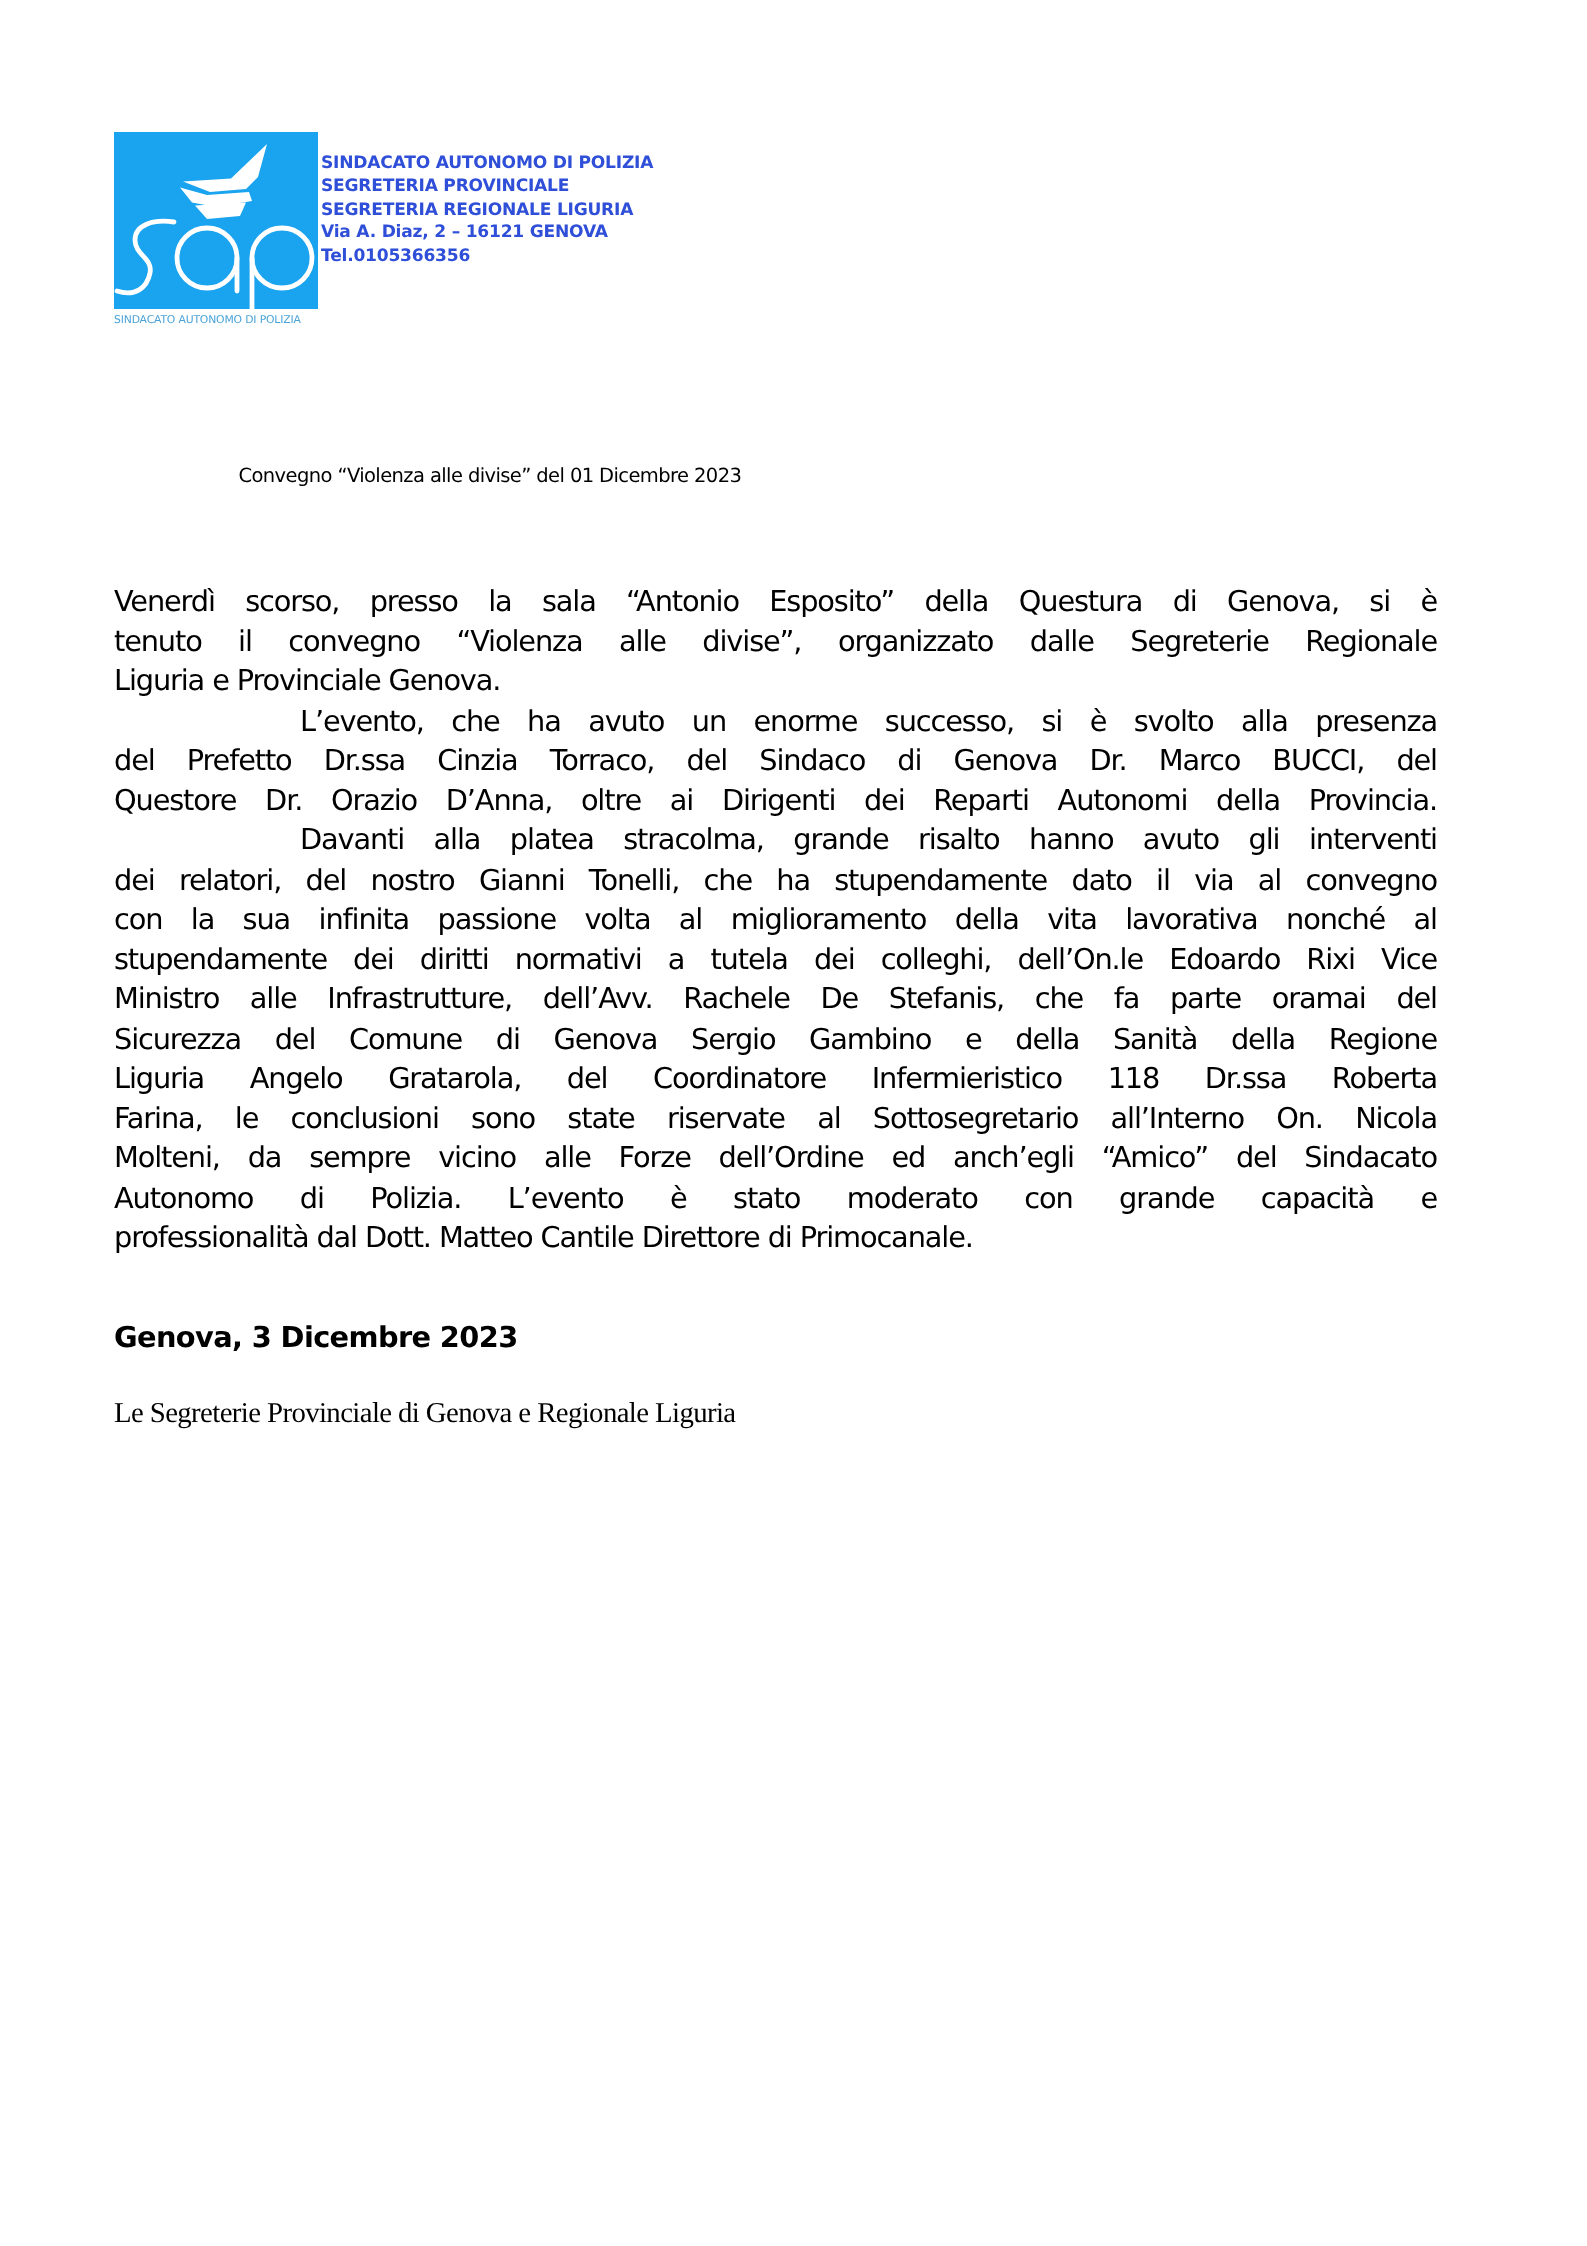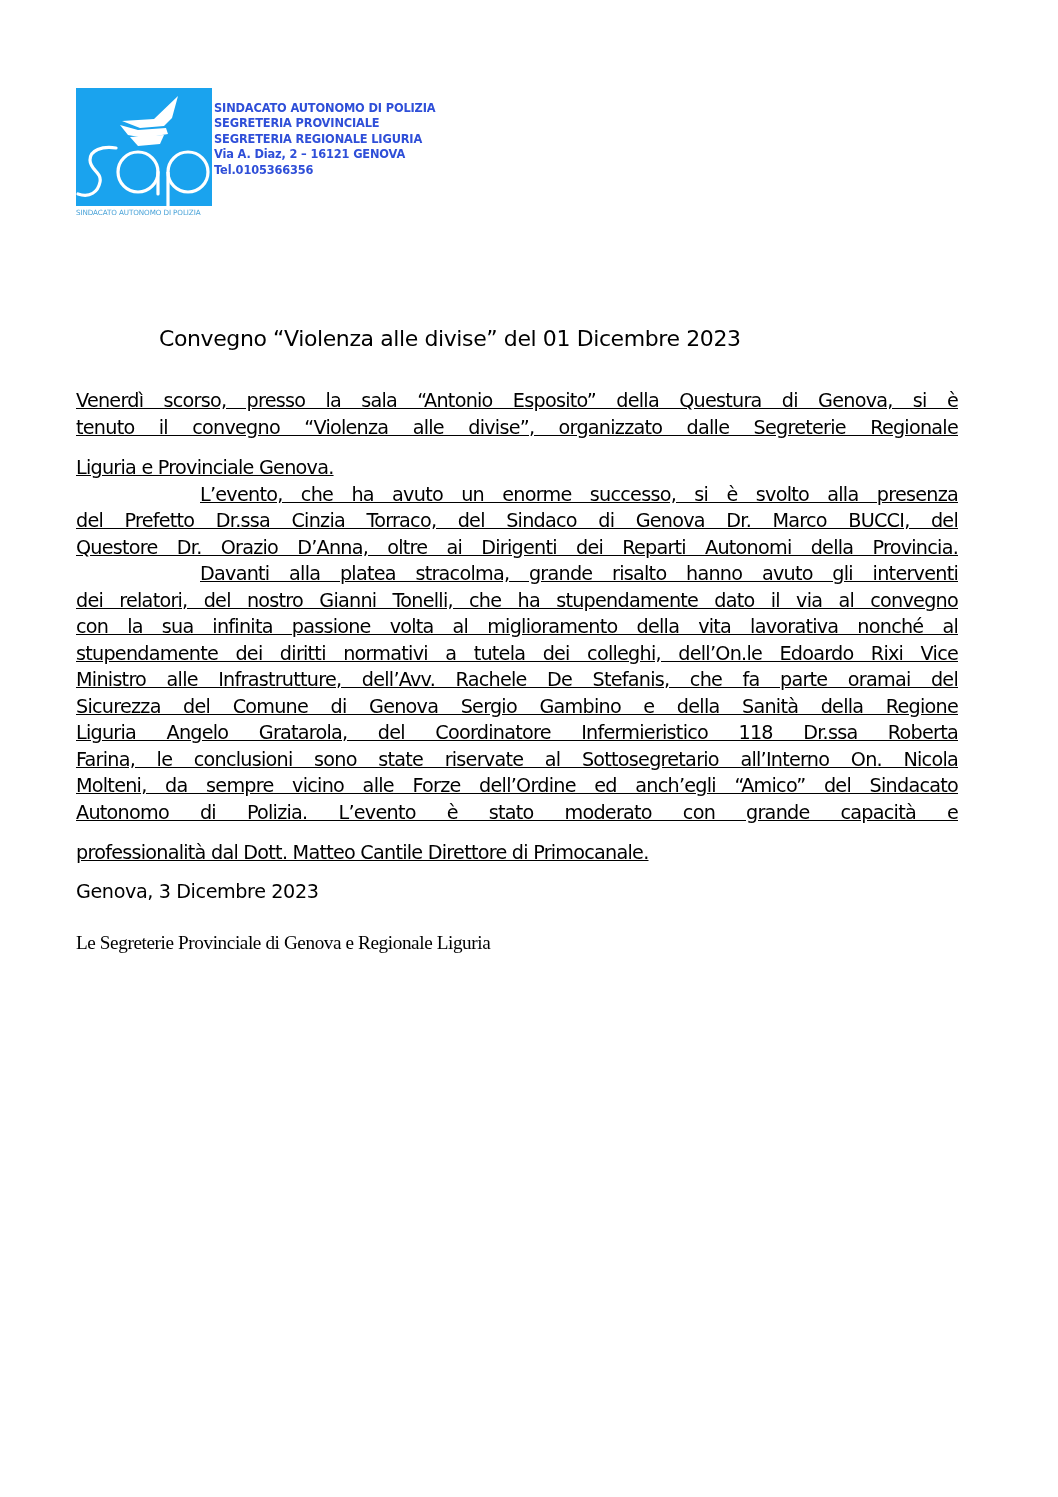--- a/index.html
+++ b/index.html
@@ -58,67 +58,66 @@
       letter-spacing: -0.15px;
     }
     .org-info div { white-space: nowrap; }
 
     
     .doc-title {
       position: absolute;
       left: 159px;
       top: 310px;
       font-family: "DejaVu Sans", sans-serif;
-      font-size: 22px;
+      font-size: 13px;
       letter-spacing: -0.4px;
       white-space: nowrap;
-      margin-top: 16px;
     }
 
     
     .body-text {
       position: absolute;
       left: 76px;
       top: 388px;
       width: 882px;
       font-family: "DejaVu Sans", sans-serif;
       font-size: 19.2px;
       line-height: 26.5px;
       letter-spacing: -0.75px;
       word-spacing: 0px;
     }
     .body-text .line {
       display: block;
       text-align: justify;
       text-align-last: justify;
       white-space: nowrap;
       height: 26.5px;
-      text-decoration: underline;
     }
     .body-text .line.last {
       text-align-last: left;
     }
     .body-text .line.indent {
       padding-left: 124px;
     }
     .line-inner {
       display: block;
       text-align: justify;
       text-align-last: justify;
     }
-    .line.last .line-inner { text-align-last: left; margin-top: 14px; }
+    .line.last .line-inner { text-align-last: left; }
 
     .closing-date {
       position: absolute;
       left: 76px;
       top: 880px;
       font-family: "DejaVu Sans", sans-serif;
       font-size: 19.2px;
       letter-spacing: -0.4px;
       white-space: nowrap;
+      font-weight: bold;
     }
     .signature {
       position: absolute;
       left: 76px;
       top: 932px;
       font-family: Liberation Serif, serif;
       font-size: 19.2px;
       letter-spacing: -0.4px;
       white-space: nowrap;
     }

